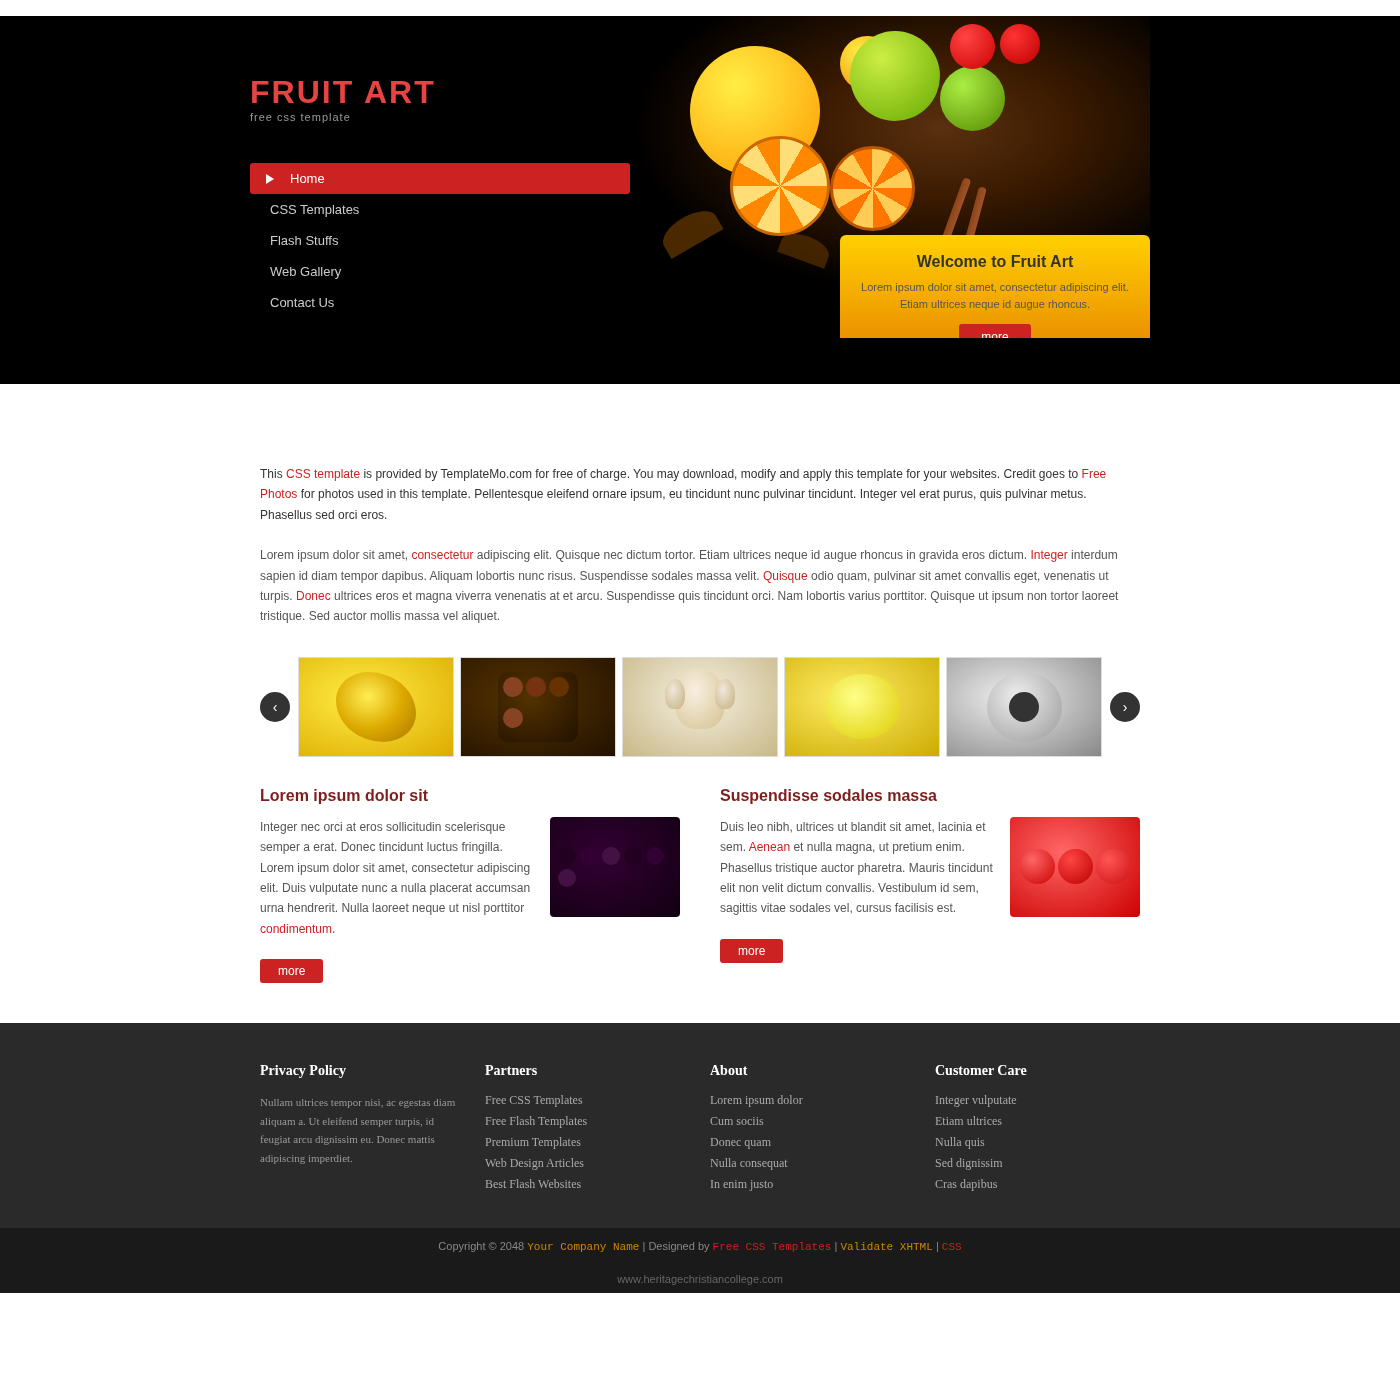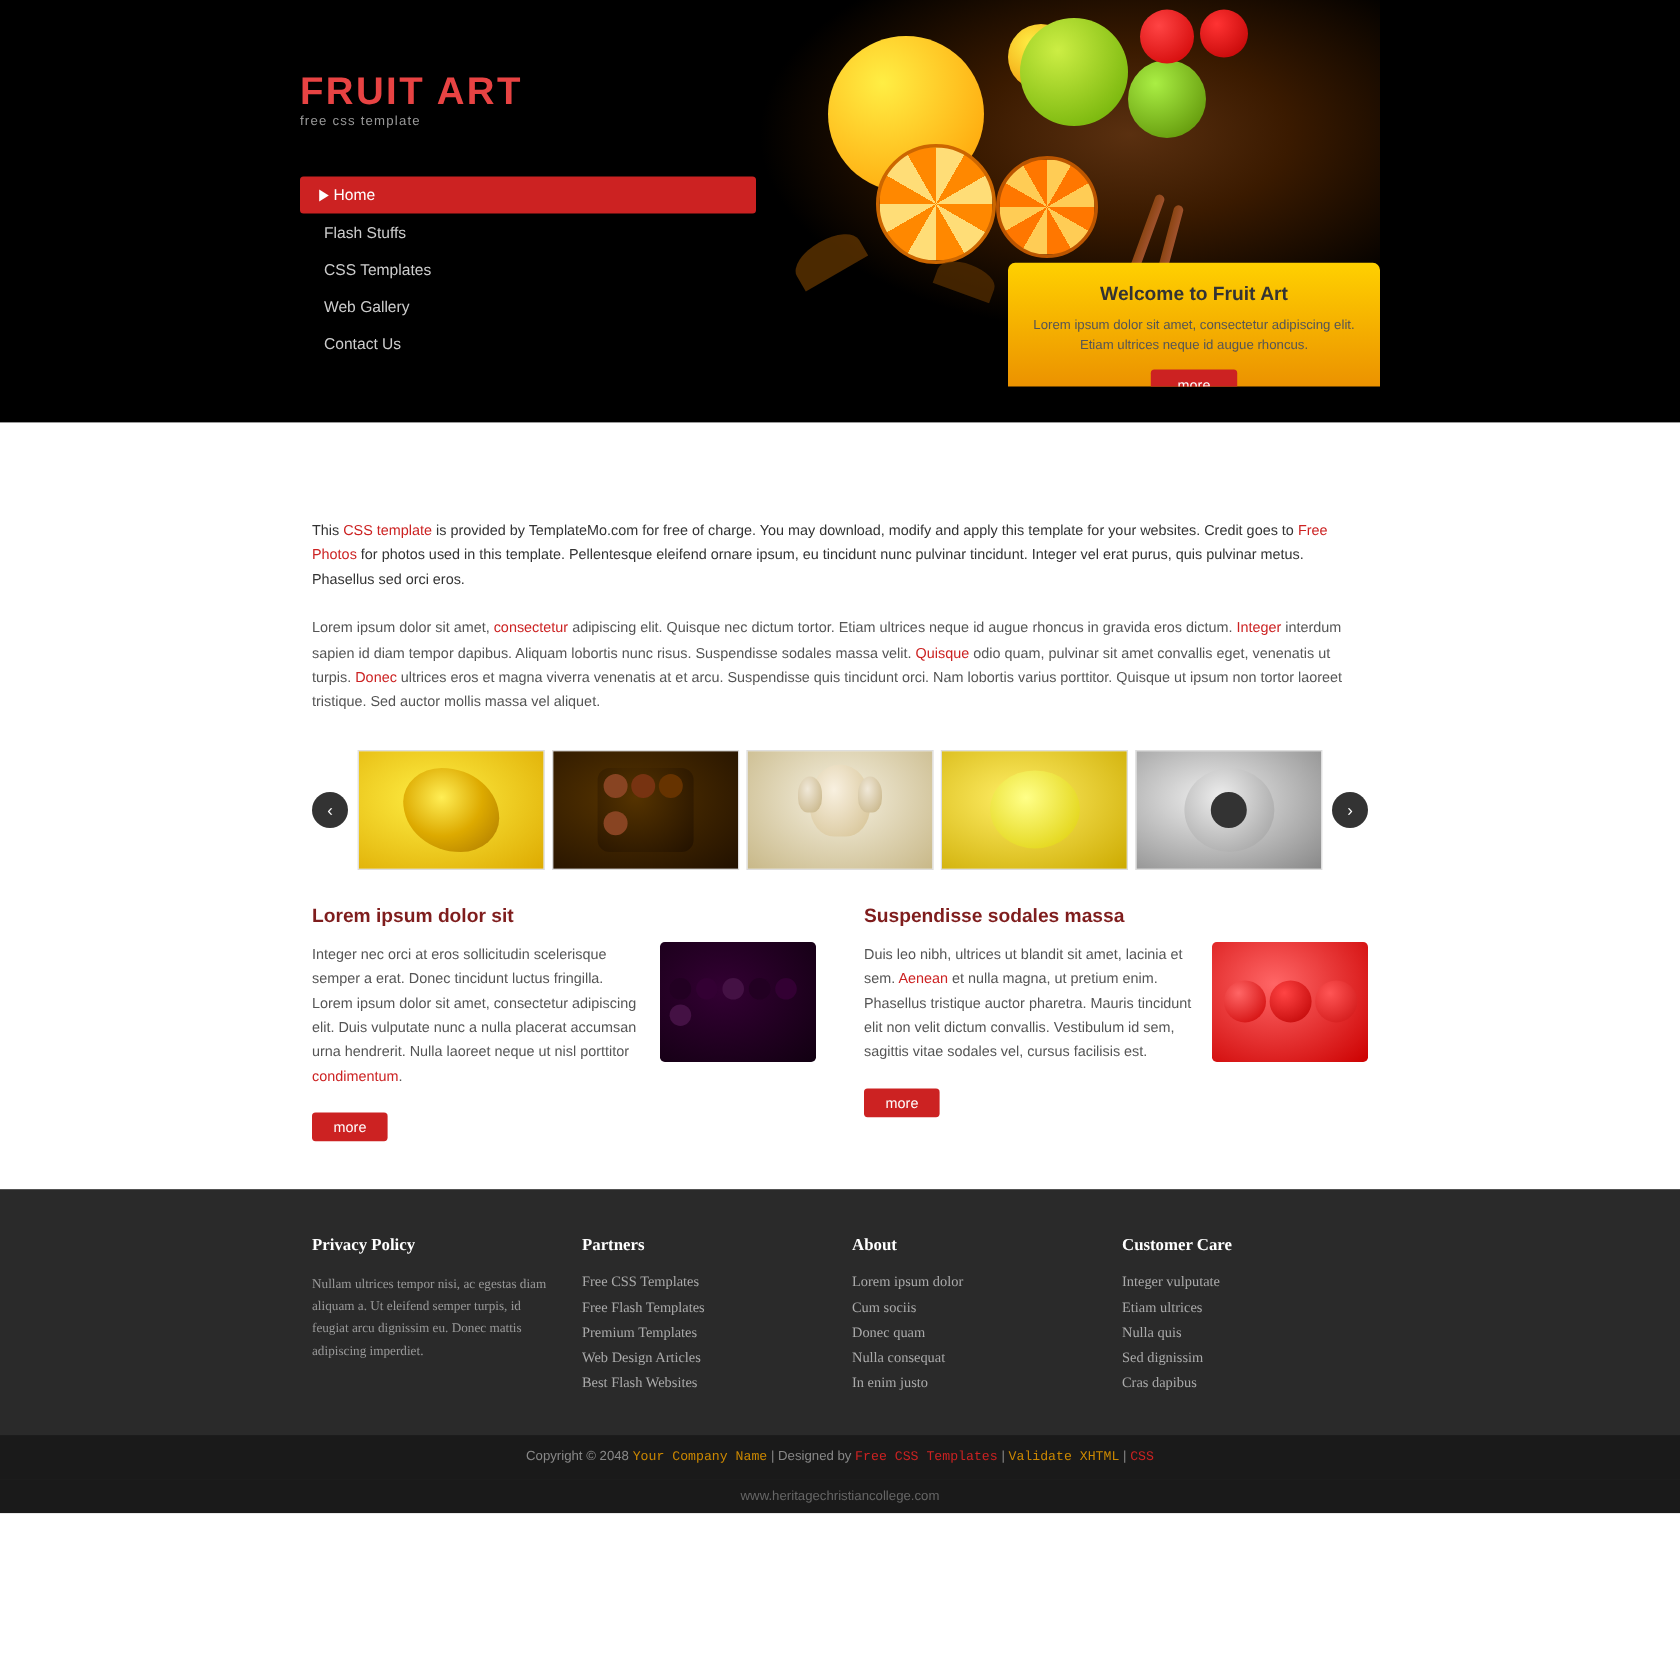--- a/index.html
+++ b/index.html
@@ -41,21 +41,21 @@
       cursor: pointer;
     }
     .nav-item.active {
       background: #cc2222;
       color: #fff;
       border-radius: 3px;
       padding-left: 16px;
       position: relative;
       display: flex;
       align-items: center;
-      gap: 4px;
+      gap: 16px;
     }
     .nav-arrow {
       display: inline-block;
       width: 0; height: 0;
       border-top: 5px solid transparent;
       border-bottom: 5px solid transparent;
       border-left: 8px solid #fff;
     }
 
     
@@ -273,40 +273,40 @@
       position: relative;
       min-height: 300px;
     }
   </style>
 </head>
 <body>
 
 <div class="page-outer">
 
   <div class="header-wrap">
-    <div style="max-width:900px; margin:0 auto; position:relative;">
+    <div style="max-width:900px; margin:16px auto; position:relative;">
       <div class="header-content-row">
 
         <div class="header-left" style="width:380px; padding:28px 0 20px 0;">
           <div class="logo-area">
             <div class="logo-title">
               <span>FRUIT </span><span style="color:#e84343;">ART</span>
             </div>
             <div class="logo-subtitle">free css template</div>
           </div>
           <nav style="margin-top:20px;">
             <a class="nav-item active" href="#">
               <span class="nav-arrow"></span>
               <span>Home</span>
             </a>
             <a class="nav-item" href="#">
-              <span>Flash Stuffs</span>
+              <span>CSS Templates</span>
             </a>
             <a class="nav-item" href="#">
-              <span>CSS Templates</span>
+              <span>Flash Stuffs</span>
             </a>
             <a class="nav-item" href="#">
               <span>Web Gallery</span>
             </a>
             <a class="nav-item" href="#">
               <span>Contact Us</span>
             </a>
           </nav>
         </div>
 

